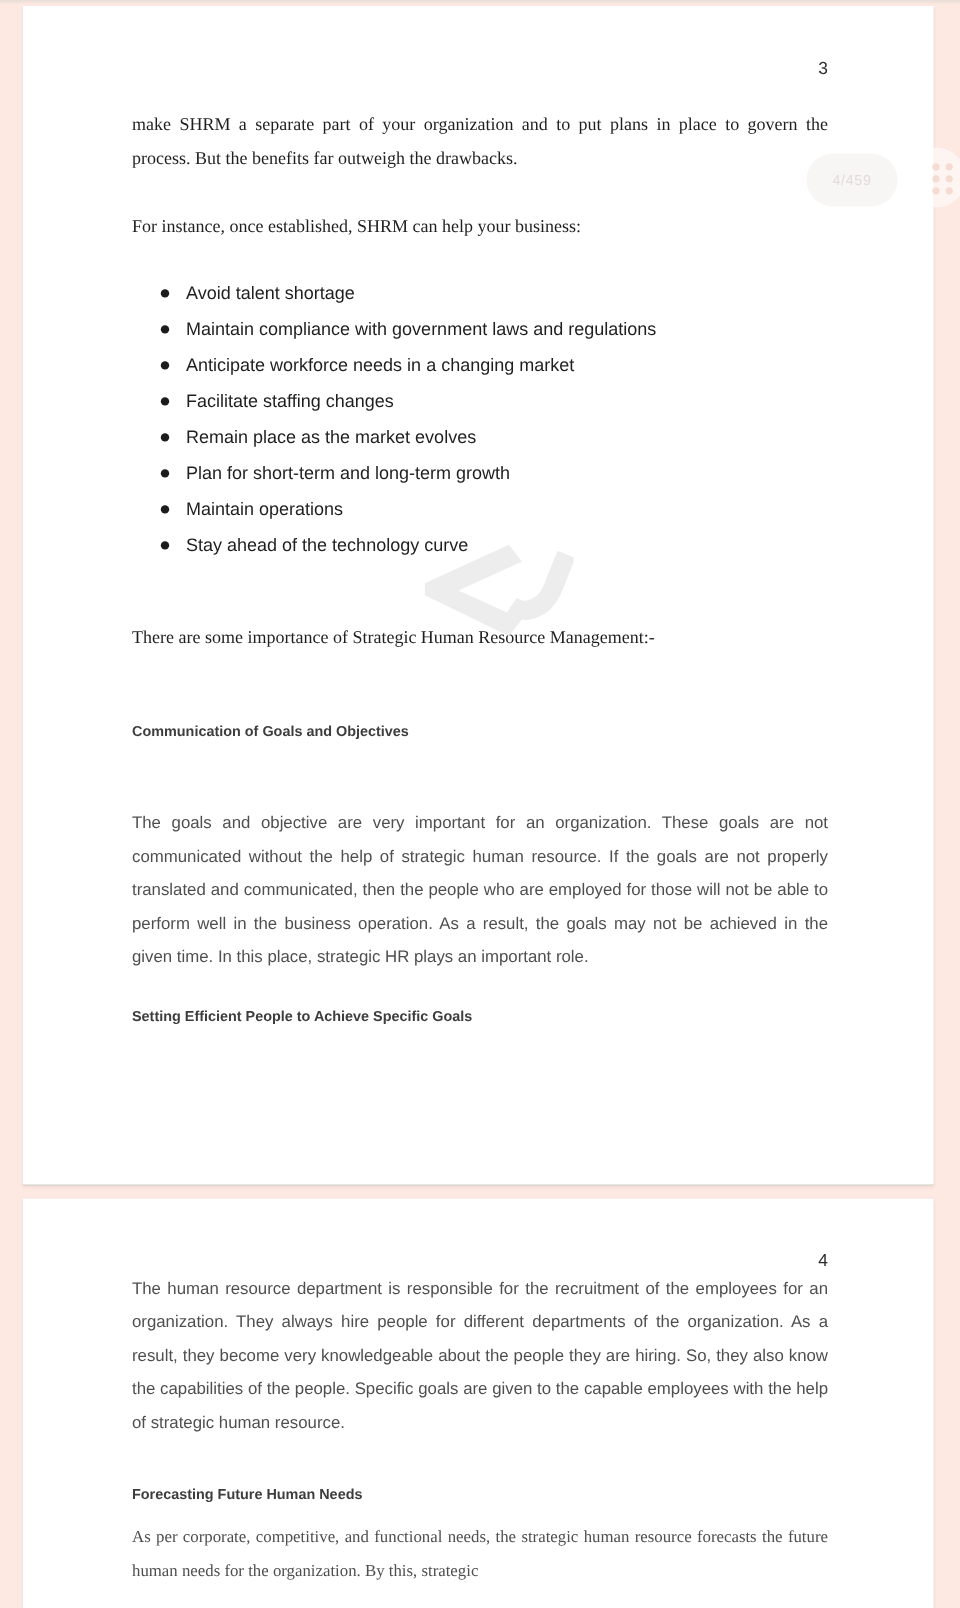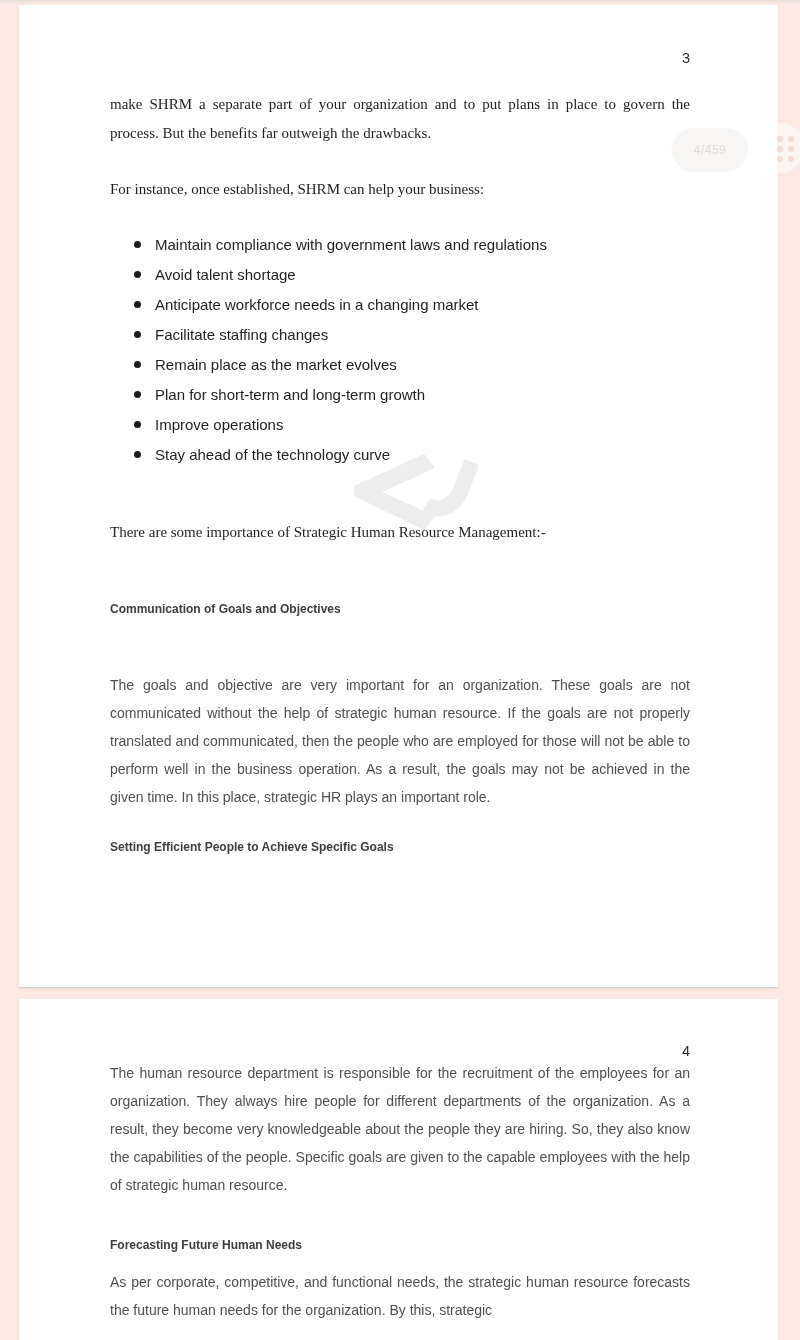--- a/index.html
+++ b/index.html
@@ -88,21 +88,21 @@
     font-weight:bold;
     color:#3d3d3d;
     text-align:left;
   }
   .m-h1 { margin-top:52px; }
   .m-p4 { margin-top:52px; }
   .m-h2 { margin-top:26px; }
 
   .page-4 .m-p1 { }
   .page-4 .m-h1 { margin-top:36px; }
-  .page-4 .m-p2 { margin-top:13px; }
+  .page-4 .m-p2 { margin-top:13px;font-family:Liberation Serif, serif; }
 
   
   .watermark {
     position:absolute;
     left:338px; top:450px;
     width:140px; height:85px;
     pointer-events:none;
   }
 
   
@@ -148,27 +148,27 @@
 <div class="viewport">
 
   <div class="page page-3">
     <span class="pageno">3</span>
 
     <p class="body-dark m-para1">make SHRM a separate part of your organization and to put plans in place to govern the process. But the benefits far outweigh the drawbacks.</p>
 
     <p class="body-dark m-para2">For instance, once established, SHRM can help your business:</p>
 
     <ul class="benefits">
+      <li><span class="dot"></span><span>Avoid talent shortage</span></li>
       <li><span class="dot"></span><span>Maintain compliance with government laws and regulations</span></li>
-      <li><span class="dot"></span><span>Avoid talent shortage</span></li>
       <li><span class="dot"></span><span>Anticipate workforce needs in a changing market</span></li>
       <li><span class="dot"></span><span>Facilitate staffing changes</span></li>
       <li><span class="dot"></span><span>Remain place as the market evolves</span></li>
       <li><span class="dot"></span><span>Plan for short-term and long-term growth</span></li>
-      <li><span class="dot"></span><span>Improve operations</span></li>
+      <li><span class="dot"></span><span>Maintain operations</span></li>
       <li><span class="dot"></span><span>Stay ahead of the technology curve</span></li>
     </ul>
 
     <p class="body-dark m-para3">There are some importance of Strategic Human Resource Management:-</p>
 
     <h3 class="doc-heading m-h1">Communication of Goals and Objectives</h3>
 
     <p class="body-gray m-p4">The goals and objective are very important for an organization. These goals are not communicated without the help of strategic human resource. If the goals are not properly translated and communicated, then the people who are employed for those will not be able to perform well in the business operation. As a result, the goals may not be achieved in the given time. In this place, strategic HR plays an important role.</p>
 
     <h3 class="doc-heading m-h2">Setting Efficient People to Achieve Specific Goals</h3>

